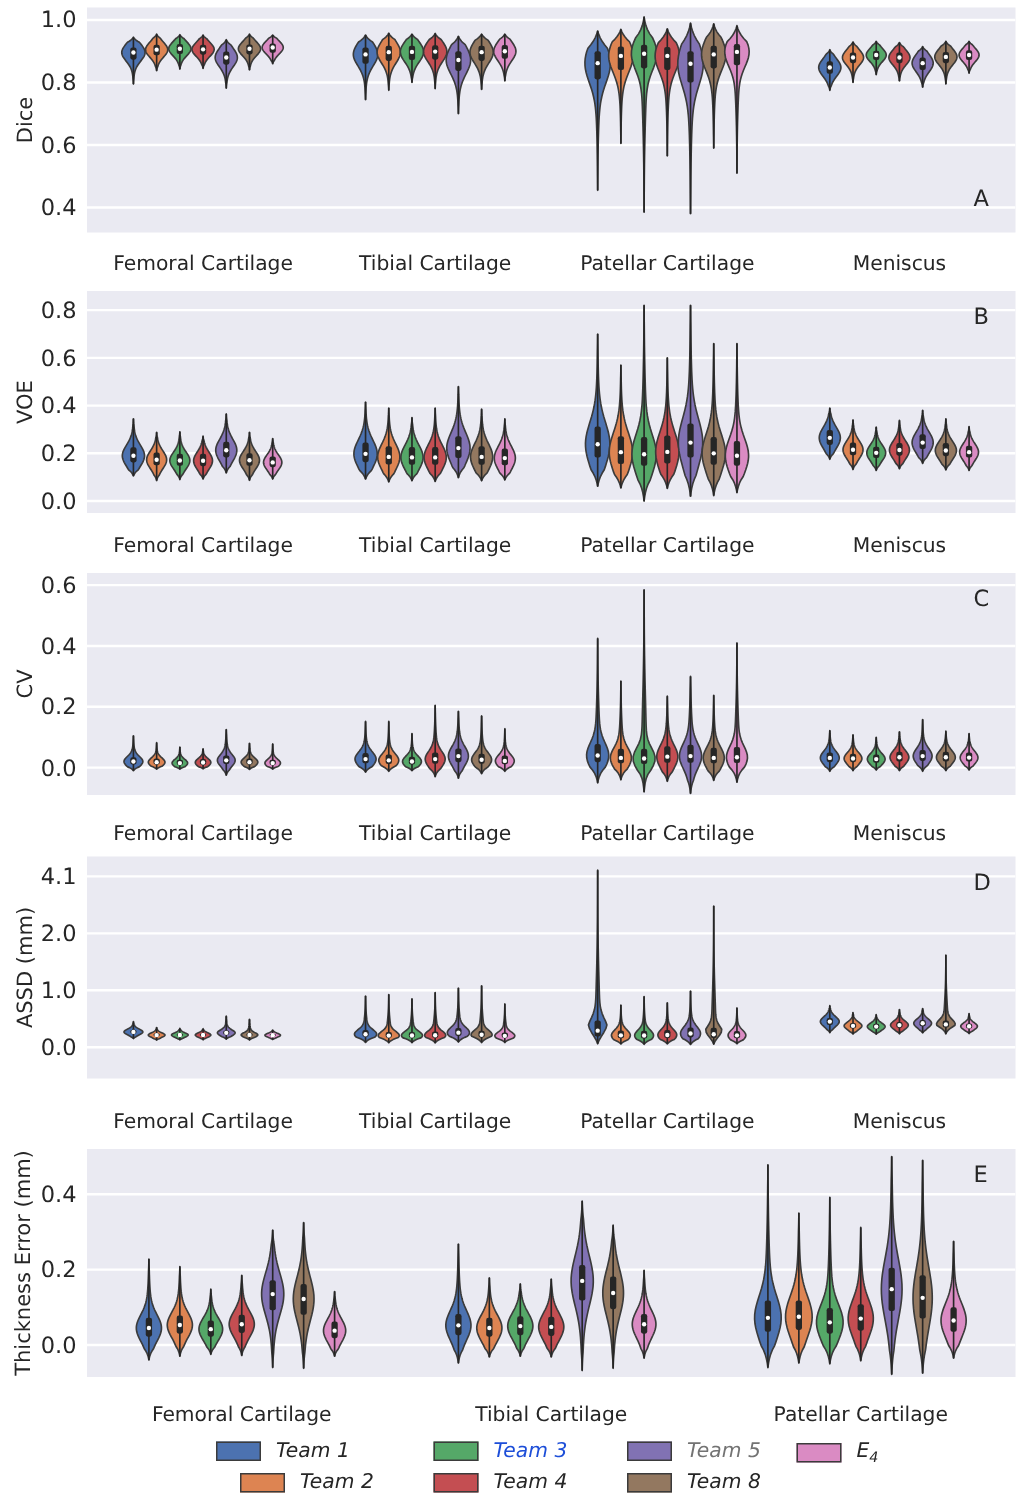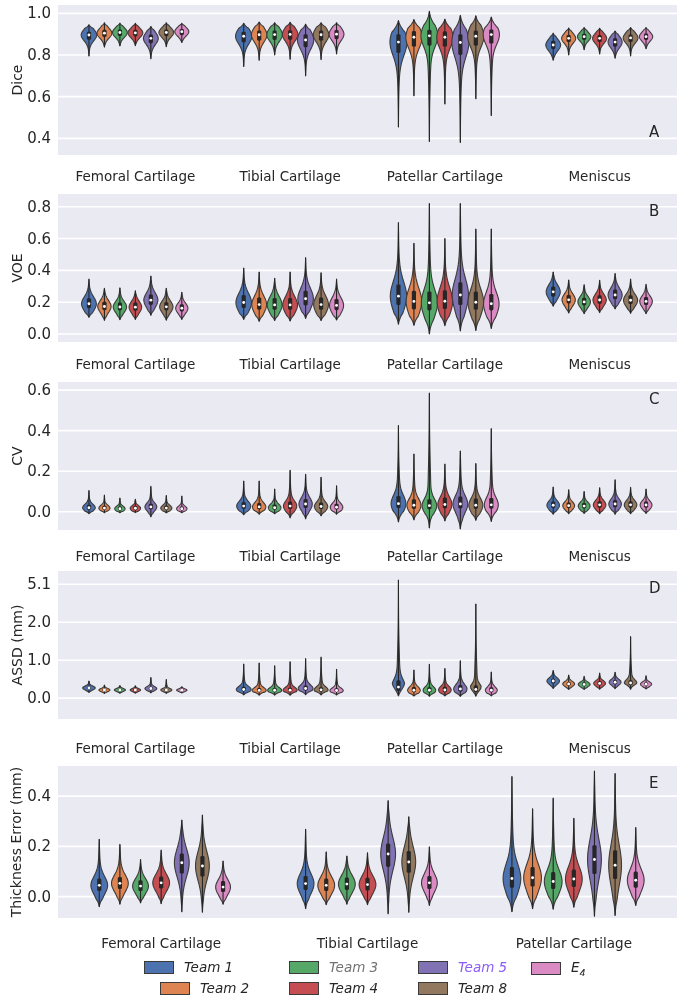--- a/index.html
+++ b/index.html
@@ -761,21 +761,21 @@
           <path d="M588.05,118.02L588.26,117.73L588.56,117.44L588.95,117.15L589.47,116.87L590.12,116.58L590.50,116.29L590.87,116.00L591.25,115.71L591.64,115.42L592.02,115.13L592.40,114.84L592.74,114.56L593.04,114.27L593.29,113.98L593.47,113.69L593.58,113.40L593.60,113.11L593.55,112.82L593.41,112.53L593.21,112.25L592.94,111.96L592.62,111.67L592.27,111.38L591.89,111.09L591.50,110.80L591.11,110.51L590.73,110.22L590.38,109.94L590.05,109.65L589.76,109.36L589.50,109.07L589.27,108.78L589.07,108.49L588.90,108.20L588.76,107.91L588.64,107.63L588.54,107.34L588.46,107.05L588.39,106.76L588.34,106.47L588.28,106.18L588.21,105.89L588.15,105.60L588.11,105.32L588.07,105.03L588.05,104.74L588.05,104.74L588.03,105.03L587.99,105.32L587.95,105.60L587.89,105.89L587.82,106.18L587.76,106.47L587.71,106.76L587.64,107.05L587.56,107.34L587.46,107.63L587.34,107.91L587.20,108.20L587.03,108.49L586.83,108.78L586.60,109.07L586.34,109.36L586.05,109.65L585.72,109.94L585.37,110.22L584.99,110.51L584.60,110.80L584.21,111.09L583.83,111.38L583.48,111.67L583.16,111.96L582.89,112.25L582.69,112.53L582.55,112.82L582.50,113.11L582.52,113.40L582.63,113.69L582.81,113.98L583.06,114.27L583.36,114.56L583.70,114.84L584.08,115.13L584.46,115.42L584.85,115.71L585.23,116.00L585.60,116.29L585.98,116.58L586.63,116.87L587.15,117.15L587.54,117.44L587.84,117.73L588.05,118.02Z" fill="#da8bc3" stroke="#3b3b3b" stroke-width="1.1" stroke-linejoin="round"></path>
           <line x1="588.05" x2="588.05" y1="118.02051282051282" y2="104.73846153846154" stroke="#262626" stroke-width="1.1"></line>
           <rect x="585.9499999999999" y="111.37948717948717" width="4.2" height="3.3015384615384704" fill="#262626" rx="1.4"></rect>
           <circle cx="588.05" cy="113.16307692307691" r="1.45" fill="#ffffff"></circle>
         </g>
       </svg>
     </div>
     <div class="ytick" style="top: 698.128px; right: 626px; color: rgb(38, 38, 38);">0.0</div>
     <div class="ytick" style="top: 660.179px; right: 626px; color: rgb(38, 38, 38);">1.0</div>
     <div class="ytick" style="top: 622.231px; right: 626px; color: rgb(38, 38, 38);">2.0</div>
-    <div class="ytick" style="top: 584.282px; right: 626px; color: rgb(38, 38, 38);">5.1</div>
+    <div class="ytick" style="top: 584.282px; right: 626px; color: rgb(38, 38, 38);">4.1</div>
     <div class="ylabel" style="color: rgb(38, 38, 38); left: 17px; top: 645px; transform: rotate(-90deg) translate(-50%, -50%);">ASSD (mm)</div>
     <div class="panel-letter" style="color: rgb(38, 38, 38); left: 649px; top: 579px;">D</div>
     <div class="xtick" style="color: rgb(38, 38, 38); left: 135.375px; top: 740px;">Femoral Cartilage</div>
     <div class="xtick" style="color: rgb(38, 38, 38); left: 290.125px; top: 740px;">Tibial Cartilage</div>
     <div class="xtick" style="color: rgb(38, 38, 38); left: 444.875px; top: 740px;">Patellar Cartilage</div>
     <div class="xtick" style="color: rgb(38, 38, 38); left: 599.625px; top: 740px;">Meniscus</div>
     <div class="panel" style="left: 58px; top: 766px; width: 619px; height: 152px;">
       <div class="panel-bg" style="background: rgb(234, 234, 242);"></div>
       <svg width="619" height="152">
         <line x1="0" x2="619" y1="130.64462809917356" y2="130.64462809917356" stroke="#ffffff" stroke-width="1.6"></line>
@@ -921,29 +921,29 @@
       <div class="legend-item" style="left: 144px; top: 4px;">
         <span class="swatch" style="background: rgb(76, 114, 176); border-color: rgb(59, 59, 59);"></span>
         <span class="legend-label" style="color: rgb(38, 38, 38);">Team 1</span>
       </div>
       <div class="legend-item" style="left: 160px; top: 25px;">
         <span class="swatch" style="background: rgb(221, 132, 82); border-color: rgb(59, 59, 59);"></span>
         <span class="legend-label" style="color: rgb(38, 38, 38);">Team 2</span>
       </div>
       <div class="legend-item" style="left: 289px; top: 4px;">
         <span class="swatch" style="background: rgb(85, 168, 104); border-color: rgb(59, 59, 59);"></span>
-        <span class="legend-label" style="color: #737373; text-align: center;">Team 3</span>
+        <span class="legend-label" style="color: #1d4ed8; text-align: center;">Team 3</span>
       </div>
       <div class="legend-item" style="left: 289px; top: 25px;">
         <span class="swatch" style="background: rgb(196, 78, 82); border-color: rgb(59, 59, 59);"></span>
         <span class="legend-label" style="color: rgb(38, 38, 38);">Team 4</span>
       </div>
       <div class="legend-item" style="left: 418px; top: 4px;">
         <span class="swatch" style="background: rgb(129, 114, 179); border-color: rgb(59, 59, 59);"></span>
-        <span class="legend-label" style="color: #8b5cf6;">Team 5</span>
+        <span class="legend-label" style="color: #737373;">Team 5</span>
       </div>
       <div class="legend-item" style="left: 418px; top: 25px;">
         <span class="swatch" style="background: rgb(147, 120, 96); border-color: rgb(59, 59, 59);"></span>
         <span class="legend-label" style="color: rgb(38, 38, 38);">Team 8</span>
       </div>
       <div class="legend-item" style="left: 531px; top: 4px;">
         <span class="swatch" style="background: rgb(218, 139, 195); border-color: rgb(59, 59, 59);"></span>
         <span class="legend-label" style="color: rgb(38, 38, 38);">E<span class="sub">4</span></span>
       </div>
     </div>

